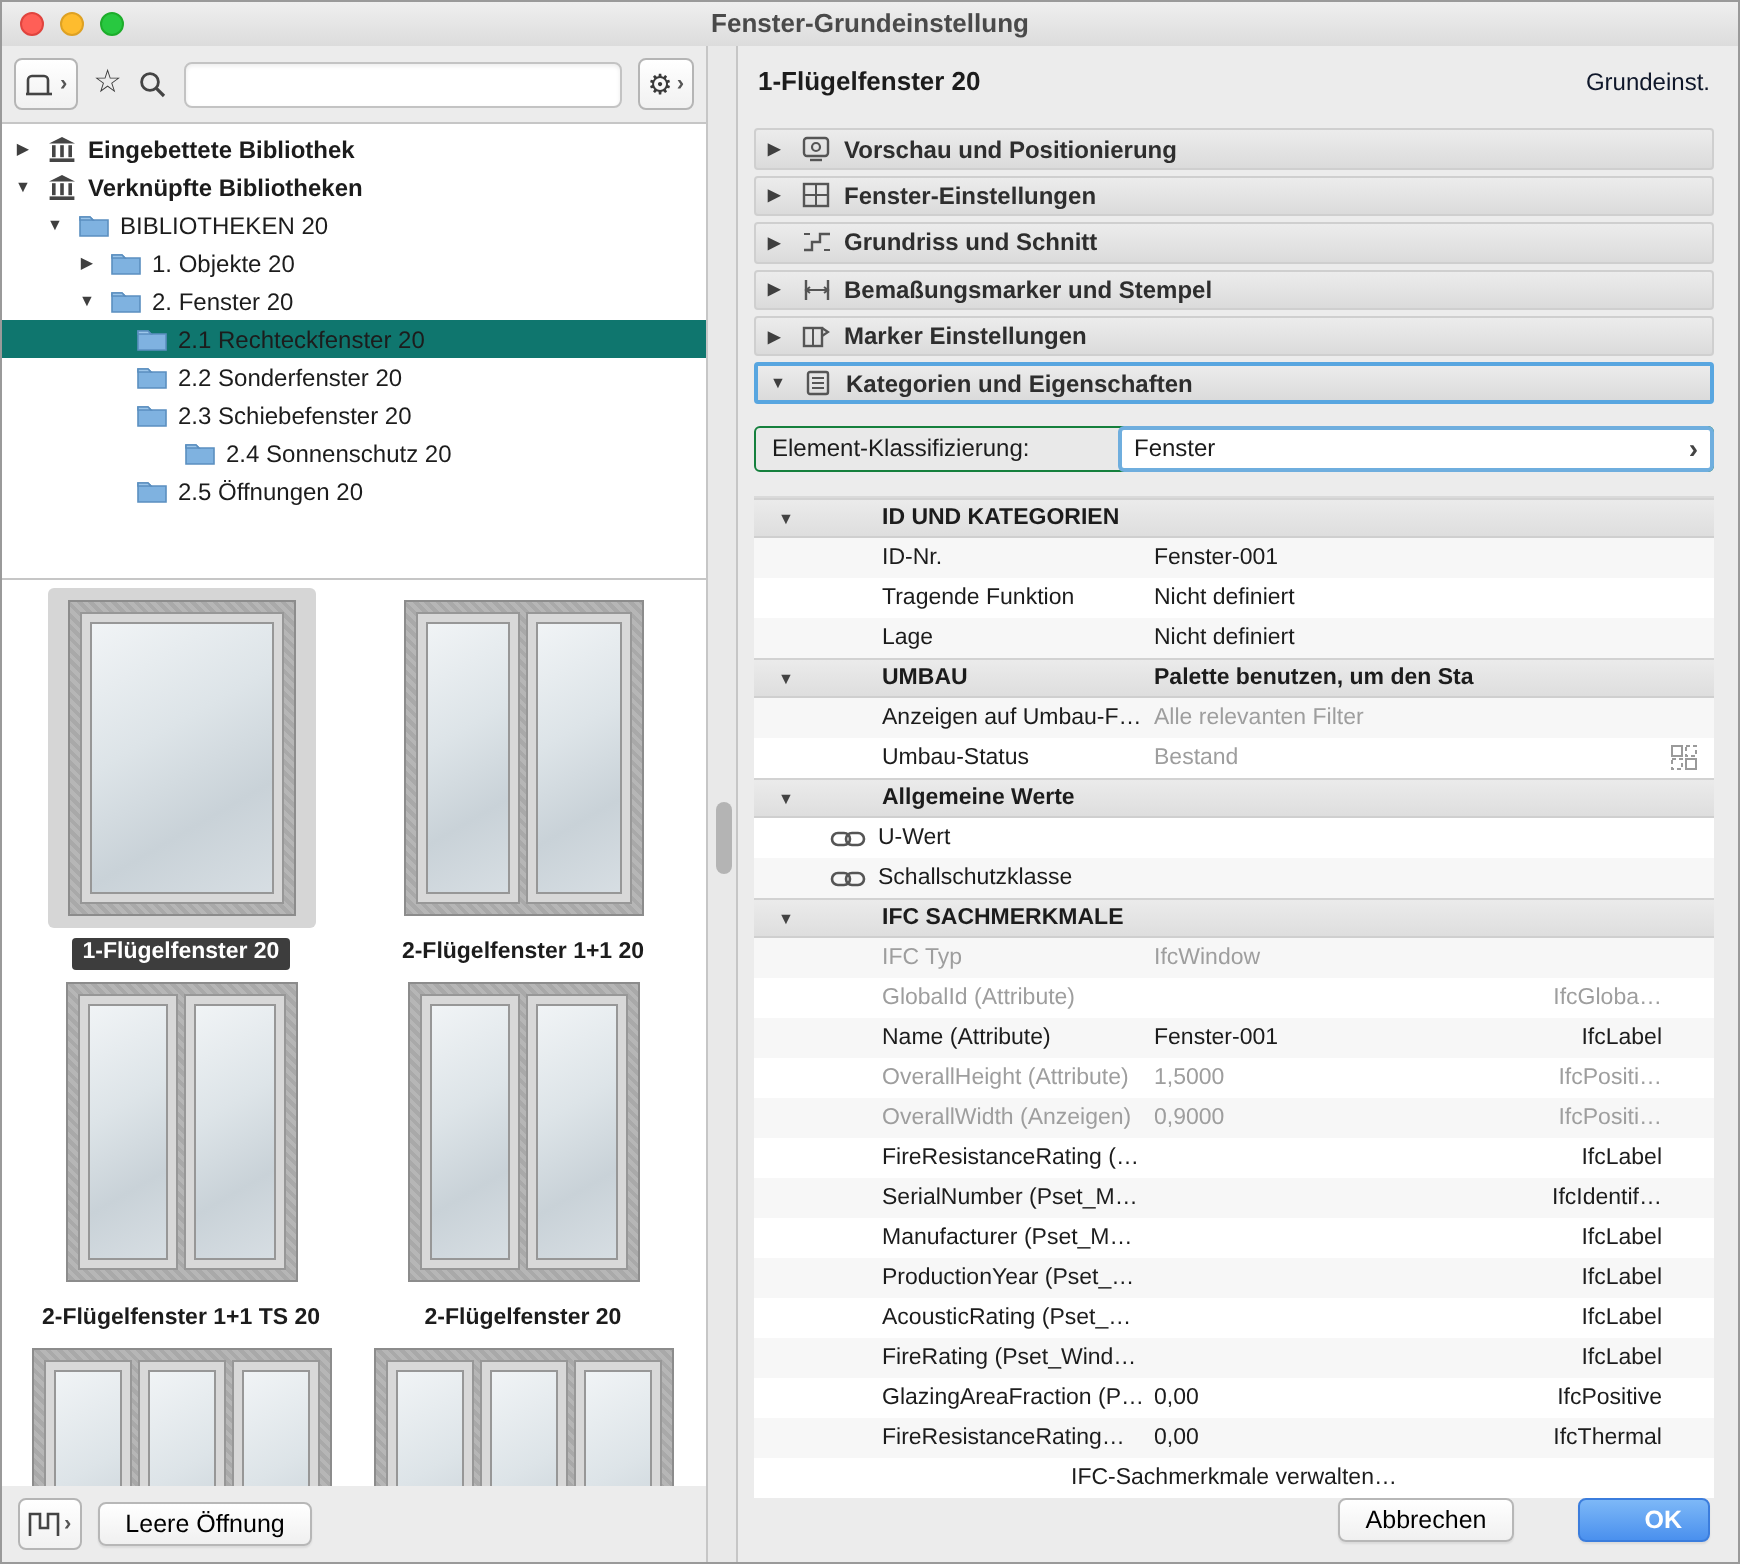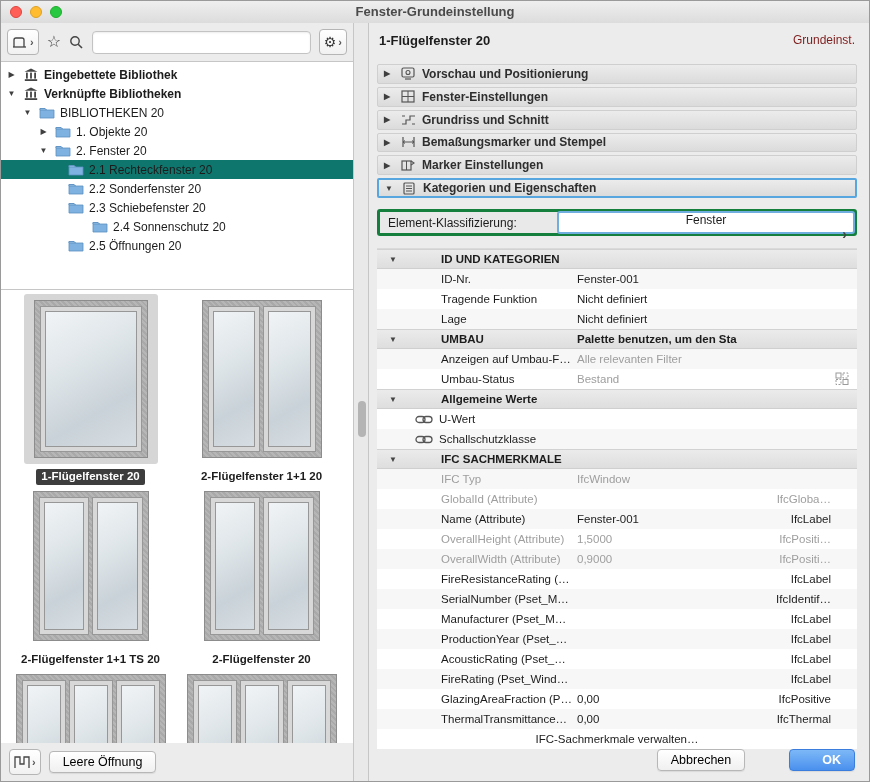--- a/index.html
+++ b/index.html
@@ -63,52 +63,52 @@
   
   .gutter{position:absolute;left:352px;top:22px;bottom:0;width:16px;background:#e9e9e9;
           border-left:1px solid #c6c6c6;border-right:1px solid #c6c6c6;box-sizing:border-box;}
   .gthumb{position:absolute;left:4px;top:378px;width:8px;height:36px;border-radius:4px;background:#b4b4b4;}
 
   
   .right{position:absolute;left:368px;right:0;top:22px;bottom:0;background:#ececec;
          padding:8px 12px 10px 8px;box-sizing:border-box;display:flex;flex-direction:column;}
   .rheader{display:flex;justify-content:space-between;align-items:center;height:20px;margin-bottom:14px;padding:0 2px;}
   .rtitle{font-weight:bold;font-size:13px;}
-  .rbadge{font-size:12px;color:#7f1d1d;}
+  .rbadge{font-size:12px;color:#0f172a;}
 
   .sbar{height:19px;margin-bottom:3px;background:linear-gradient(#ececec,#dbdbdb);border:1px solid #cfcfcf;
         border-radius:2px;display:flex;align-items:center;gap:6px;padding:0 6px;font-weight:bold;color:#2e2e2e;}
   .sbar .tri{font-size:8px;color:#3f3f3f;width:10px;flex:none;}
   .sbar.exp{border:2px solid #58a6e0;height:17px;}
   .sicon{width:16px;height:14px;display:flex;align-items:center;justify-content:center;flex:none;}
 
-  .clsrow{height:22px;border:3px solid #15803d;border-radius:3px;margin-top:8px;display:flex;align-items:center;
+  .clsrow{height:22px;border:1px solid #15803d;border-radius:3px;margin-top:8px;display:flex;align-items:center;
           position:relative;background:#e9e9e9;padding-left:8px;box-sizing:content-box;}
   .clscombo{position:absolute;right:-1px;top:-1px;bottom:-1px;width:298px;background:#fff;border:2px solid #6faede;
-            border-radius:3px;display:flex;align-items:center;padding:0 6px;box-sizing:border-box;flex-direction:column;}
+            border-radius:3px;display:flex;align-items:center;padding:0 6px;box-sizing:border-box;}
   .clscombo .chev{margin-left:auto;font-weight:bold;color:#444;font-size:14px;line-height:14px;}
 
   .ptable{margin-top:12px;background:#fff;border-top:1px solid #dadada;}
   .prow{height:20px;display:flex;align-items:center;position:relative;font-size:11.5px;}
   .prow:nth-child(even){background:#f7f7f7;}
   .prow.group{background:linear-gradient(#ebebeb,#dedede);border-top:1px solid #d2d2d2;border-bottom:1px solid #cfcfcf;
               box-sizing:border-box;}
   .ptri{width:52px;padding-left:12px;font-size:8px;color:#444;box-sizing:border-box;flex:none;}
   .plabel{width:200px;padding-left:64px;box-sizing:border-box;flex:none;overflow:hidden;white-space:nowrap;}
   .prow.group .plabel{width:148px;padding-left:12px;font-weight:bold;}
   .plabel.withicon{padding-left:38px;display:flex;align-items:center;gap:6px;}
   .pvalue{flex:1;overflow:hidden;white-space:nowrap;padding-right:8px;}
   .pvalue.gbold{font-weight:bold;}
   .pvalue.num{text-align:left;padding-right:14px;}
   .ptype{width:120px;text-align:right;padding-right:26px;box-sizing:border-box;flex:none;white-space:nowrap;}
   .dim{color:#9e9e9e;}
   .reno{position:absolute;right:8px;top:3px;}
   .prow.manage{justify-content:center;}
 
-  .rfooter{margin-top:auto;display:flex;justify-content:flex-end;align-items:center;gap:44px;padding-right:2px;}
+  .rfooter{margin-top:auto;display:flex;justify-content:flex-end;align-items:center;gap:32px;padding-right:2px;}
   .btn.ok{background:linear-gradient(#7db8f7,#4a90ee);border-color:#3b7ddd;color:#fff;min-width:32px;
           justify-content:center;font-weight:bold;padding-left:32px;}
   svg{display:block;}
 </style>
 </head>
 <body>
 
 <div class="app">
 
   <div class="titlebar">
@@ -510,21 +510,21 @@
         <span class="plabel">Name (Attribute)</span>
         <span class="pvalue">Fenster-001</span>
         <span class="ptype">IfcLabel</span>
       </div>
       <div class="prow">
         <span class="plabel dim">OverallHeight (Attribute)</span>
         <span class="pvalue dim">1,5000</span>
         <span class="ptype dim">IfcPositi…</span>
       </div>
       <div class="prow">
-        <span class="plabel dim">OverallWidth (Attribute)</span>
+        <span class="plabel dim">OverallWidth (Anzeigen)</span>
         <span class="pvalue dim">0,9000</span>
         <span class="ptype dim">IfcPositi…</span>
       </div>
       <div class="prow">
         <span class="plabel">FireResistanceRating (…</span>
         <span class="pvalue"></span>
         <span class="ptype">IfcLabel</span>
       </div>
       <div class="prow">
         <span class="plabel">SerialNumber (Pset_M…</span>
@@ -550,21 +550,21 @@
         <span class="plabel">FireRating (Pset_Wind…</span>
         <span class="pvalue"></span>
         <span class="ptype">IfcLabel</span>
       </div>
       <div class="prow">
         <span class="plabel">GlazingAreaFraction (P…</span>
         <span class="pvalue num">0,00</span>
         <span class="ptype">IfcPositive</span>
       </div>
       <div class="prow">
-        <span class="plabel">ThermalTransmittance…</span>
+        <span class="plabel">FireResistanceRating…</span>
         <span class="pvalue num">0,00</span>
         <span class="ptype">IfcThermal</span>
       </div>
 
       <div class="prow manage">
         <span>IFC-Sachmerkmale verwalten…</span>
       </div>
     </div>
 
     <div class="rfooter">

